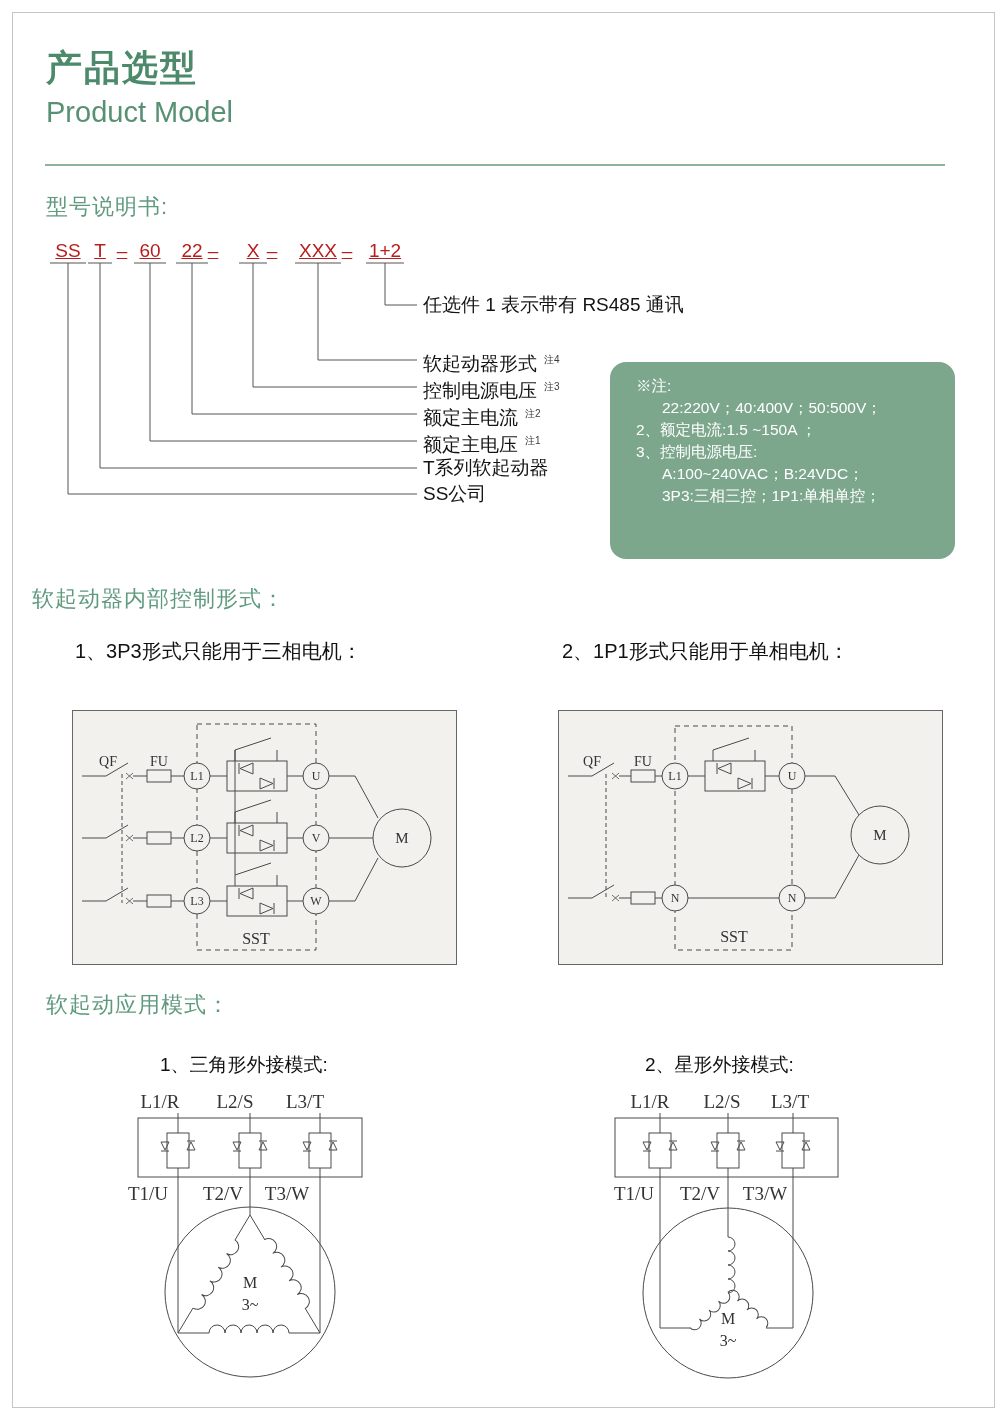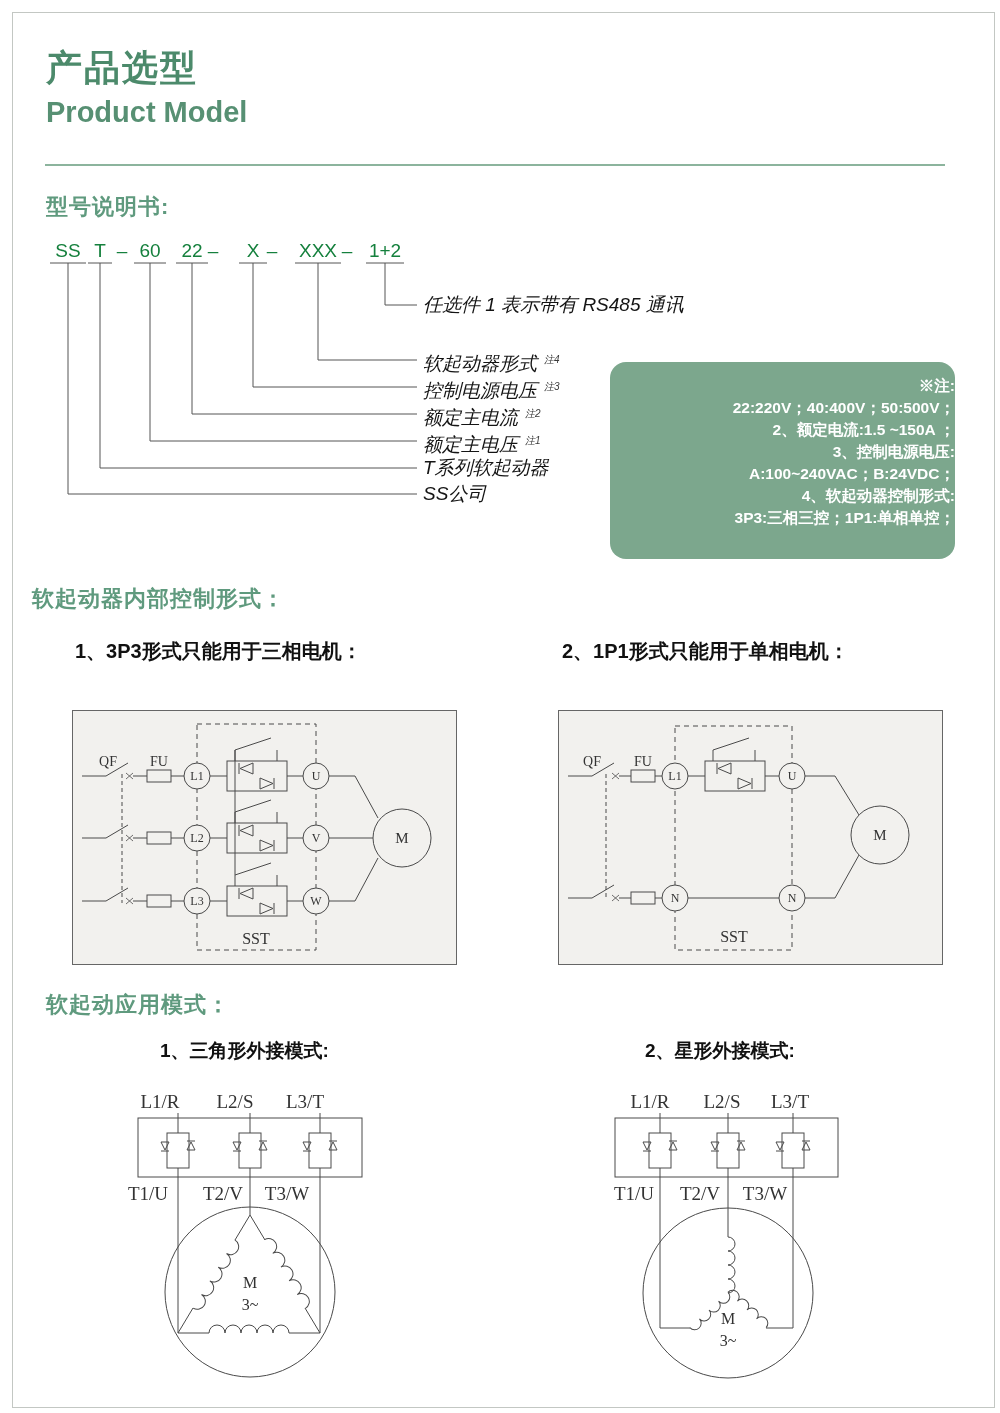--- a/index.html
+++ b/index.html
@@ -1,32 +1,32 @@
 <!DOCTYPE html>
 <html><head>
 <meta charset="utf-8">
 <style>
   html,body{margin:0;padding:0;background:#fff;}
   .page{position:relative;width:1000px;height:1413px;background:#fff;overflow:hidden;
-        font-family:"Liberation Sans",sans-serif;color:#1c1c1c;text-align:right;}
+        font-family:"Liberation Sans",sans-serif;color:#1c1c1c;}
   .frame{position:absolute;left:12px;top:12px;right:5px;bottom:5px;border:1px solid #c3c7c3;pointer-events:none;}
-  .abs{position:absolute;font-weight:bold;}
+  .abs{position:absolute;}
   .title-zh{left:46px;top:44px;font-size:36px;font-weight:bold;color:#4c8a6b;letter-spacing:2px;}
   .title-en{left:46px;top:96px;font-size:29px;color:#579073;}
   .divider{left:45px;top:164px;width:900px;height:0;border-top:2px solid #8cb49d;}
   .h2{font-size:22px;color:#5f9a7e;letter-spacing:1px;}
-  .code-seg{position:absolute;top:240px;font-size:19px;font-weight:500;color:#15803d;transform:translateX(-50%);white-space:nowrap;}
-  .callout{position:absolute;left:423px;font-size:19px;color:#141414;white-space:nowrap;line-height:22px;font-style:italic;}
+  .code-seg{position:absolute;top:240px;font-size:19px;font-weight:500;color:#b91c1c;transform:translateX(-50%);white-space:nowrap;text-decoration:underline;}
+  .callout{position:absolute;left:423px;font-size:19px;color:#141414;white-space:nowrap;line-height:22px;}
   .callout sup{font-size:10px;color:#3a3a3a;margin-left:7px;}
   .notebox{left:610px;top:362px;width:345px;height:197px;background:#7ca78d;border-radius:16px;
            color:#fff;font-size:15.5px;line-height:22px;padding:13px 0 0 26px;box-sizing:border-box;}
   .nb-line{white-space:nowrap;}
   .nb-line.ind{padding-left:26px;}
   .caption{font-size:20px;color:#111;white-space:nowrap;}
-  .caption2{font-size:19px;color:#111;white-space:nowrap;}
+  .caption2{font-size:19px;color:#111;white-space:nowrap;margin-top:14px;}
   svg{position:absolute;overflow:visible;}
   svg text{font-family:"Liberation Serif",serif;fill:#333;stroke:none;}
 </style>
 </head>
 <body>
 
 <div class="page">
   <div class="frame"></div>
 
   <div class="abs title-zh">产品选型</div>
@@ -68,21 +68,20 @@
   <div class="callout" style="top:430px"><span>额定主电压</span><sup>注1</sup></div>
   <div class="callout" style="top:457px"><span>T系列软起动器</span></div>
   <div class="callout" style="top:483px"><span>SS公司</span></div>
 
   <div class="abs notebox">
     <div class="nb-line">※注:</div>
     <div class="nb-line ind">22:220V；40:400V；50:500V；</div>
     <div class="nb-line">2、额定电流:1.5 ~150A ；</div>
     <div class="nb-line">3、控制电源电压:</div>
     <div class="nb-line ind">A:100~240VAC；B:24VDC；</div>
-    <div class="nb-line">4、软起动器控制形式:</div>
     <div class="nb-line ind">3P3:三相三控；1P1:单相单控；</div>
   </div>
 
   <div class="abs h2" style="left:32px;top:584px">软起动器内部控制形式：</div>
   <div class="abs caption" style="left:75px;top:638px">1、3P3形式只能用于三相电机：</div>
   <div class="abs caption" style="left:562px;top:638px">2、1P1形式只能用于单相电机：</div>
 
   <svg style="left:72px;top:710px" width="385" height="255" viewBox="0 0 385 255">
     <g stroke="#4a4a4a" fill="none" stroke-width="1">
       <rect x="0.5" y="0.5" width="384" height="254" fill="#f2f1ee" stroke="#666"></rect>

